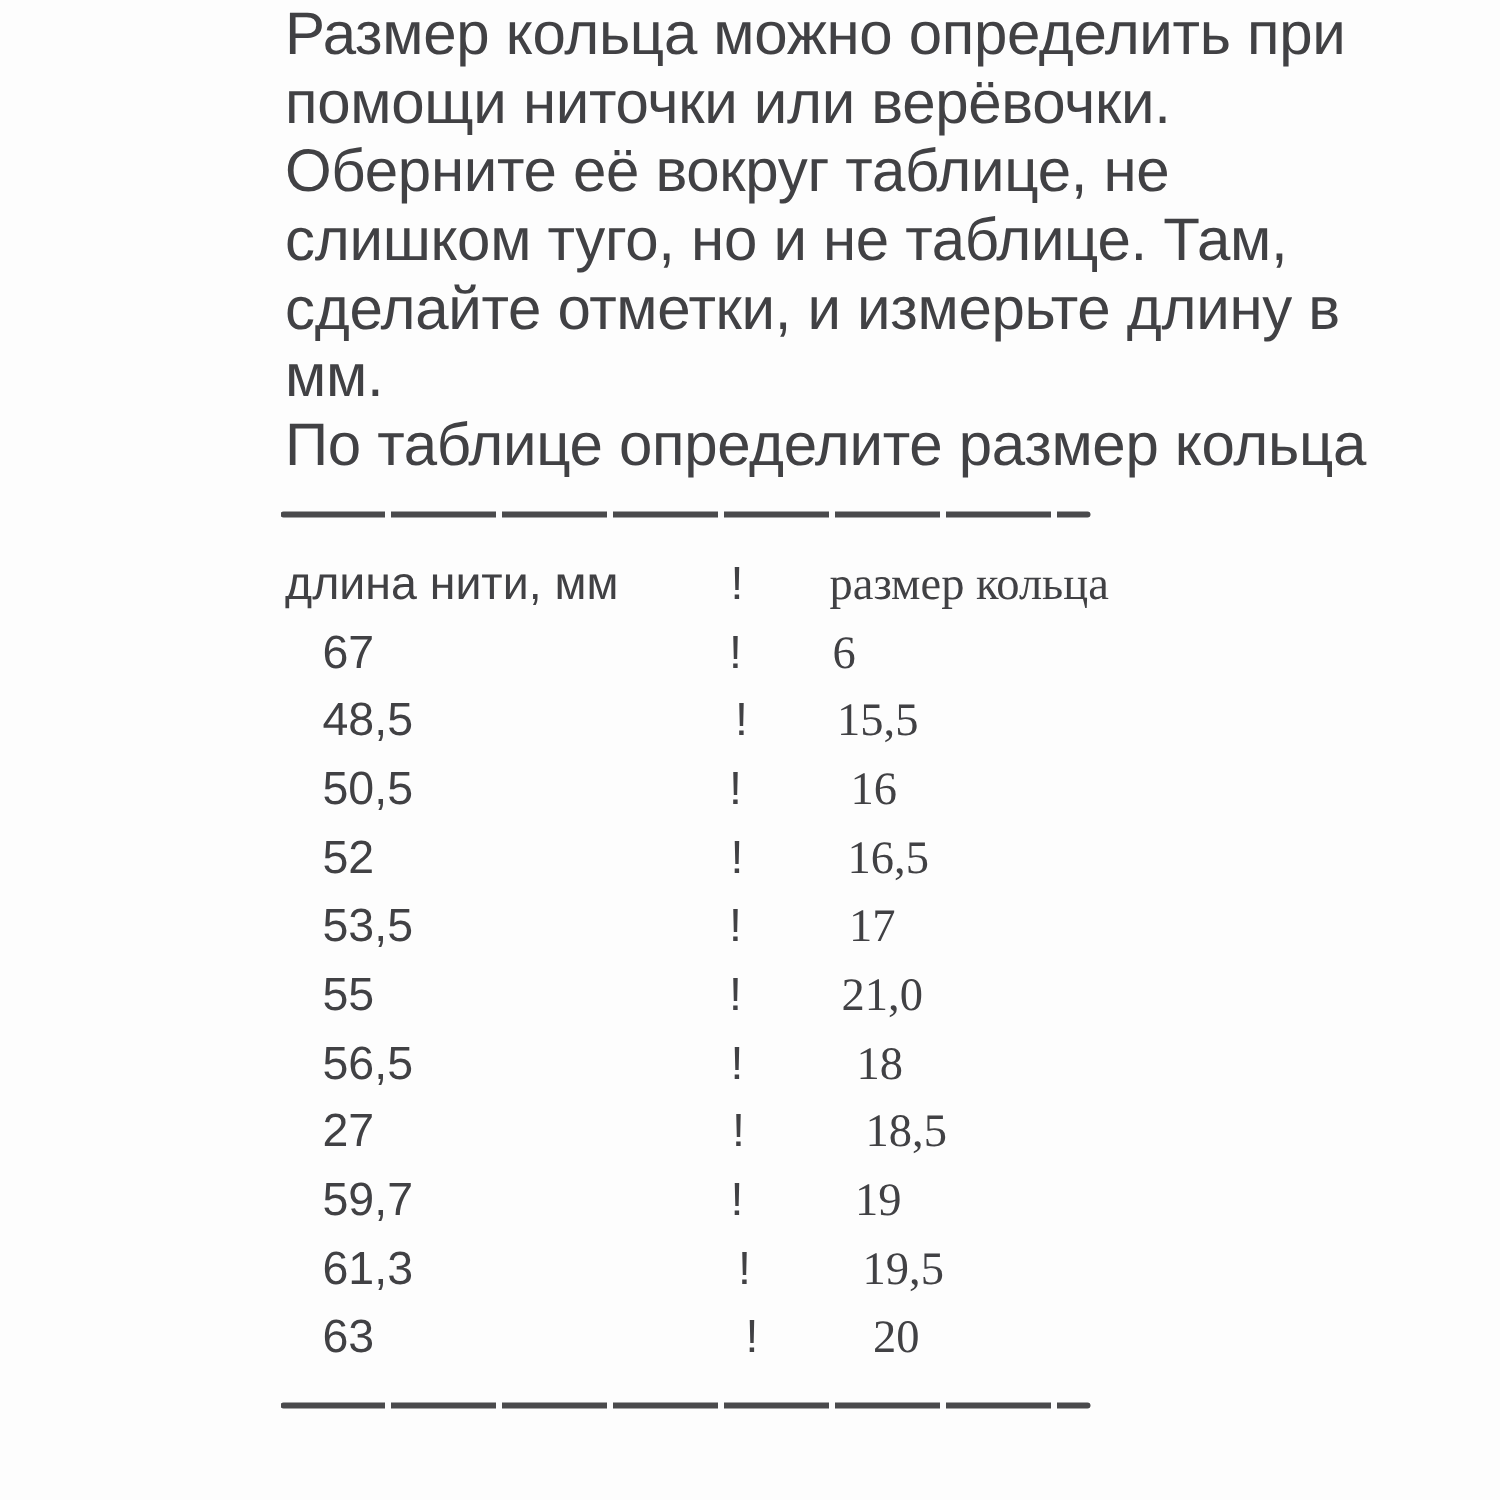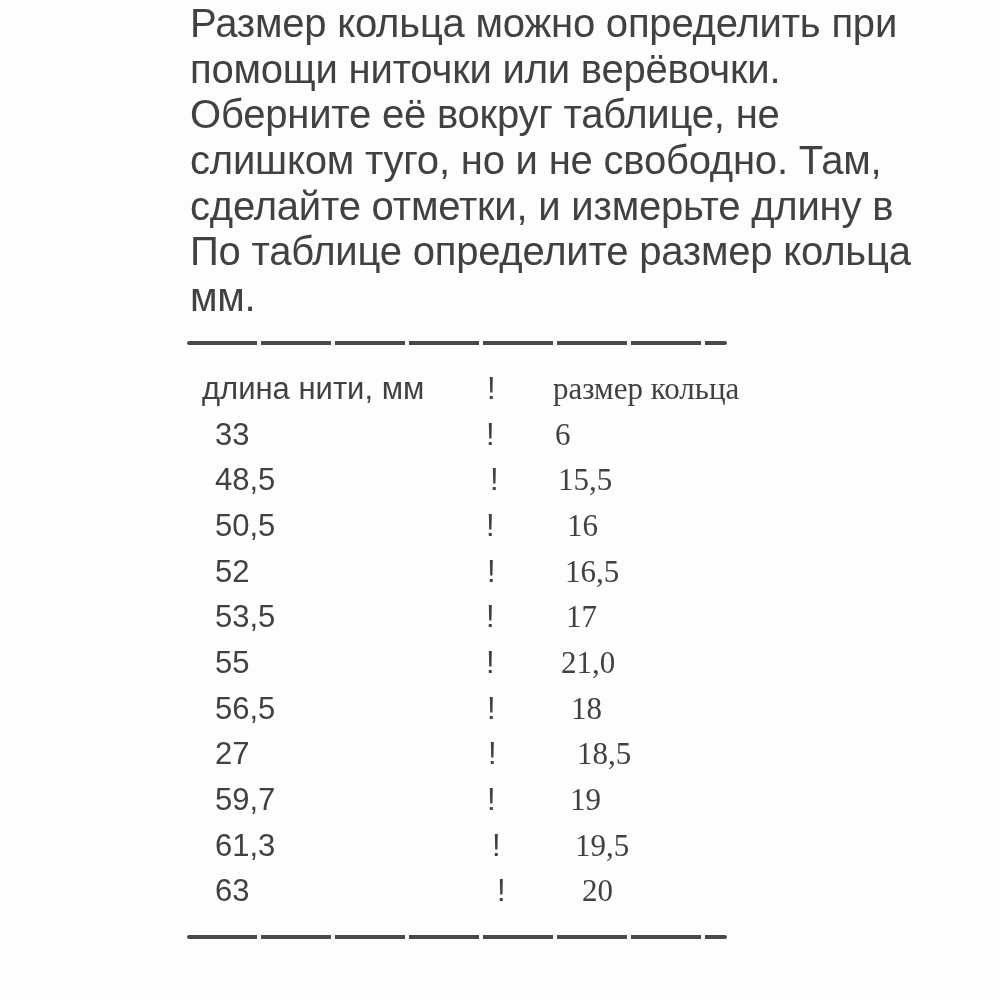--- a/index.html
+++ b/index.html
@@ -43,59 +43,59 @@
     border-radius: 2px;
     background: repeating-linear-gradient(90deg, #4a4a4c 0 70px, transparent 70px 74px);
   }
   .row {
     position: relative;
   }
   .row .c1 {
     margin-left: 25px;
   }
   .hdr .c1 {
-    margin-left: 12px;
+    margin-left: 0;
   }
   .row .sep {
     position: absolute;
     left: var(--sep, 297px);
   }
   .row .c3 {
     position: absolute;
     left: var(--val, 365px);
     font-family: Liberation Serif, serif;
   }
 </style>
 </head>
 <body>
 
 <div class="content">
 
   <div class="intro">
     <div class="line">Размер кольца можно определить при</div>
     <div class="line">помощи ниточки или верёвочки.</div>
     <div class="line">Оберните её вокруг таблице, не</div>
-    <div class="line">слишком туго, но и не свободно. Там,</div>
+    <div class="line">слишком туго, но и не таблице. Там,</div>
     <div class="line">сделайте отметки, и измерьте длину в</div>
+    <div class="line">мм.</div>
     <div class="line">По таблице определите размер кольца</div>
-    <div class="line">мм.</div>
   </div>
 
   <div class="tbl">
 
     <div class="line divider"></div>
 
     <div class="line row hdr" style="--sep:297px;--val:363px">
       <span class="c1">длина нити, мм</span>
       <span class="sep">!</span>
       <span class="c3">размер кольца</span>
     </div>
 
     <div class="line row" style="--sep:296px;--val:365px">
-      <span class="c1">33</span>
+      <span class="c1">67</span>
       <span class="sep">!</span>
       <span class="c3">6</span>
     </div>
 
     <div class="line row" style="--sep:300px;--val:368px">
       <span class="c1">48,5</span>
       <span class="sep">!</span>
       <span class="c3">15,5</span>
     </div>
 

